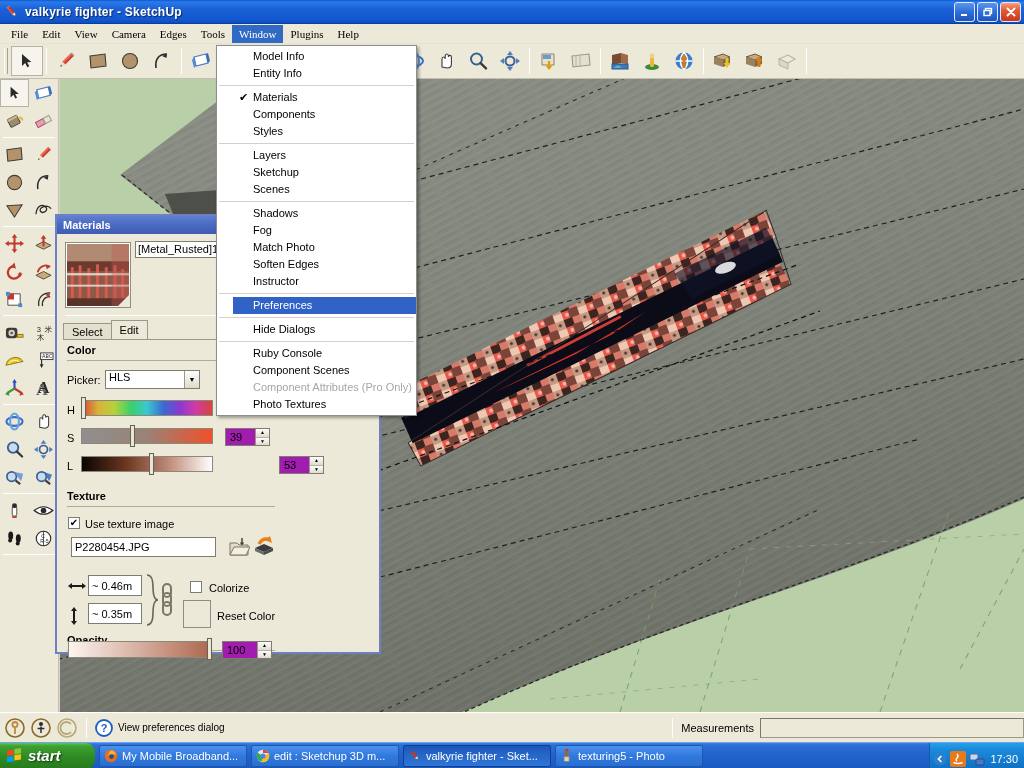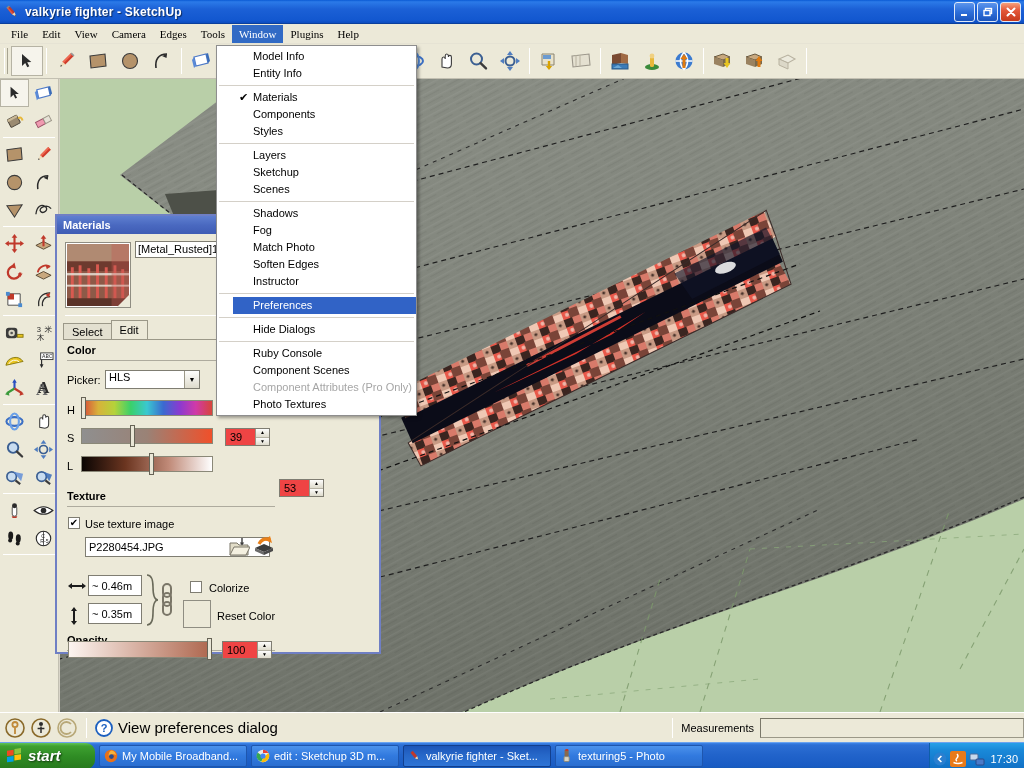--- a/index.html
+++ b/index.html
@@ -187,21 +187,21 @@
     position: absolute; border: 1px solid #8a8878;
   }
 
   .slider-track { position: absolute; height: 16px; border: 1px solid #8a8878; }
   .slider-thumb {
     position: absolute; width: 5px; height: 22px;
     background: #e9e6d6; border: 1px solid #666356;
   }
   .spin {
     position: absolute; width: 45px; height: 18px;
-    border: 1px solid #7f7d72; background: #ef4444;
+    border: 1px solid #7f7d72; background: #a21caf;
     display: flex; align-items: center;
   }
   .spin .sv { flex: 1; font-size: 11px; padding-left: 4px; }
   .spin .sbtns {
     width: 14px; height: 100%; display: flex; flex-direction: column;
     border-left: 1px solid #9b9888;
   }
   .spin .sbtns div {
     flex: 1; background: linear-gradient(180deg,#fdfdfc,#dedbcc);
     display: flex; align-items: center; justify-content: center;
@@ -223,21 +223,21 @@
 
   
   .statusbar {
     position: absolute; left: 0; top: 712px; width: 1024px; height: 30px;
     background: #ece9d8; border-top: 1px solid #fff;
     display: flex; align-items: center;
   }
   .sb-icon { width: 22px; height: 22px; margin-left: 4px; }
   .sb-sep { width: 1px; height: 20px; background: #b0ada0; margin: 0 8px;
             border-right: 1px solid #fff; }
-  .sb-text { font-size: 15px; color: #000; }
+  .sb-text { font-size: 10px; color: #000; }
   .meas-label { font-size: 11px; color: #000; margin-right: 6px; }
   .meas-field {
     width: 264px; height: 20px;
     border: 1px solid #9b9888; background: #ece9d8;
     border-top-color: #7a7869; border-left-color: #7a7869;
   }
 
   
   .taskbar {
     position: absolute; left: 0; top: 742px; width: 1024px; height: 26px;
@@ -968,37 +968,37 @@
         <span class="sbtns">
             <div>▲</div>
             <div>▼</div>
           </span>
       </div>
 
       <div class="lbl" style="left:10px; top:226px;">L</div>
       <div class="slider-track" style="left:24px; top:222px; width:132px;
            background: linear-gradient(90deg,#0a0503,#6b3520,#c08a78,#ffffff);"></div>
       <div class="slider-thumb" style="left:92px; top:219px;"></div>
-      <div class="spin" style="left:222px; top:222px;margin-top:23px;">
+      <div class="spin" style="left:222px; top:222px;">
         <span class="sv">53</span>
         <span class="sbtns">
             <div>▲</div>
             <div>▼</div>
           </span>
       </div>
 
       <div class="sect-label" style="left:10px; top:256px;">Texture</div>
       <div class="sect-rule" style="left:10px; top:272px; width:208px;"></div>
 
       <div class="chk" style="left:11px; top:283px;">
         <span>✔</span>
       </div>
       <div class="lbl" style="left:28px; top:284px;">Use texture image</div>
 
-      <div class="txtfield" style="left:28px; top:303px; width:185px; height:20px;">P2280454.JPG</div>
+      <div class="txtfield" style="left:14px; top:303px; width:145px; height:20px;">P2280454.JPG</div>
       <div style="position:absolute; left:171px; top:302px;">
         <svg width="22" height="22" viewBox="0 0 22 22">
           <polygon points="2,7 9,7 11,9 20,9 20,19 2,19" fill="#e2ddc8" stroke="#7a7668"></polygon>
           <polygon points="2,19 6,11 22,11 18,19" fill="#f4f0e0" stroke="#7a7668"></polygon>
           <path d="M14,2 L14,8" stroke="#3b3b3b" stroke-width="1.4"></path>
           <polygon points="11.8,6.5 16.2,6.5 14,9.5" fill="#3b3b3b"></polygon>
         </svg>
       </div>
       <div style="position:absolute; left:196px; top:302px;">
         <svg width="22" height="22" viewBox="0 0 22 22">

